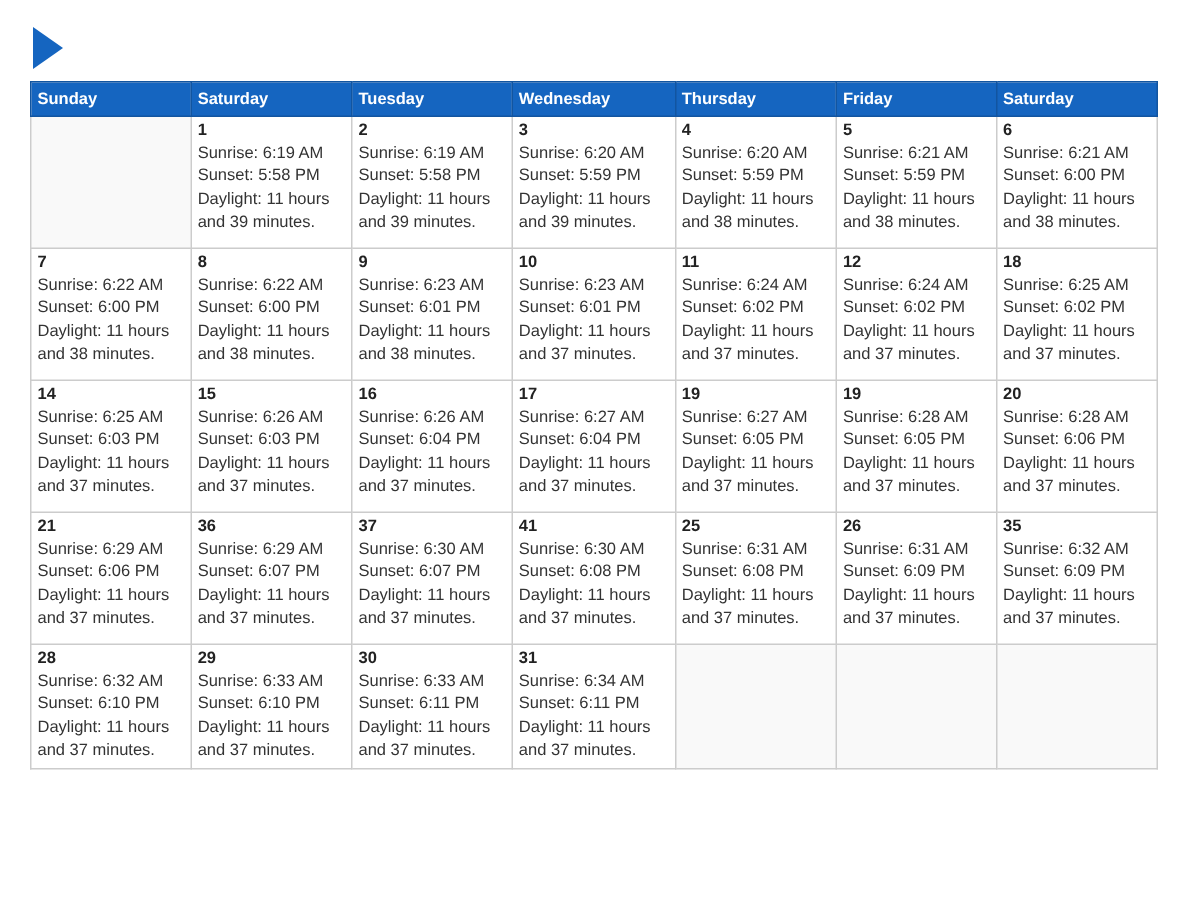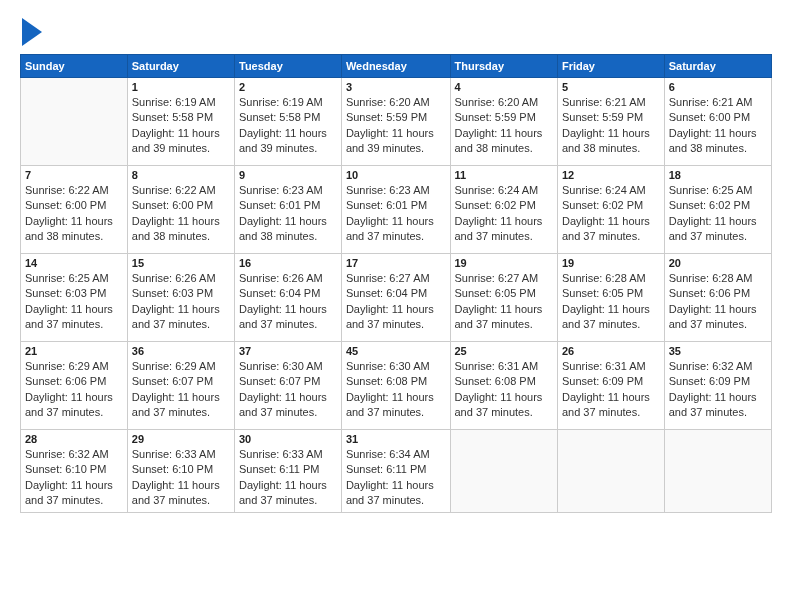--- a/index.html
+++ b/index.html
@@ -291,21 +291,21 @@
 and 37 minutes.</div>
           </td>
           <td>
             <span class="day-num">37</span>
             <div class="day-info" style="white-space: pre-line;">Sunrise: 6:30 AM
 Sunset: 6:07 PM
 Daylight: 11 hours
 and 37 minutes.</div>
           </td>
           <td>
-            <span class="day-num">45</span>
+            <span class="day-num">41</span>
             <div class="day-info" style="white-space: pre-line;">Sunrise: 6:30 AM
 Sunset: 6:08 PM
 Daylight: 11 hours
 and 37 minutes.</div>
           </td>
           <td>
             <span class="day-num">25</span>
             <div class="day-info" style="white-space: pre-line;">Sunrise: 6:31 AM
 Sunset: 6:08 PM
 Daylight: 11 hours

